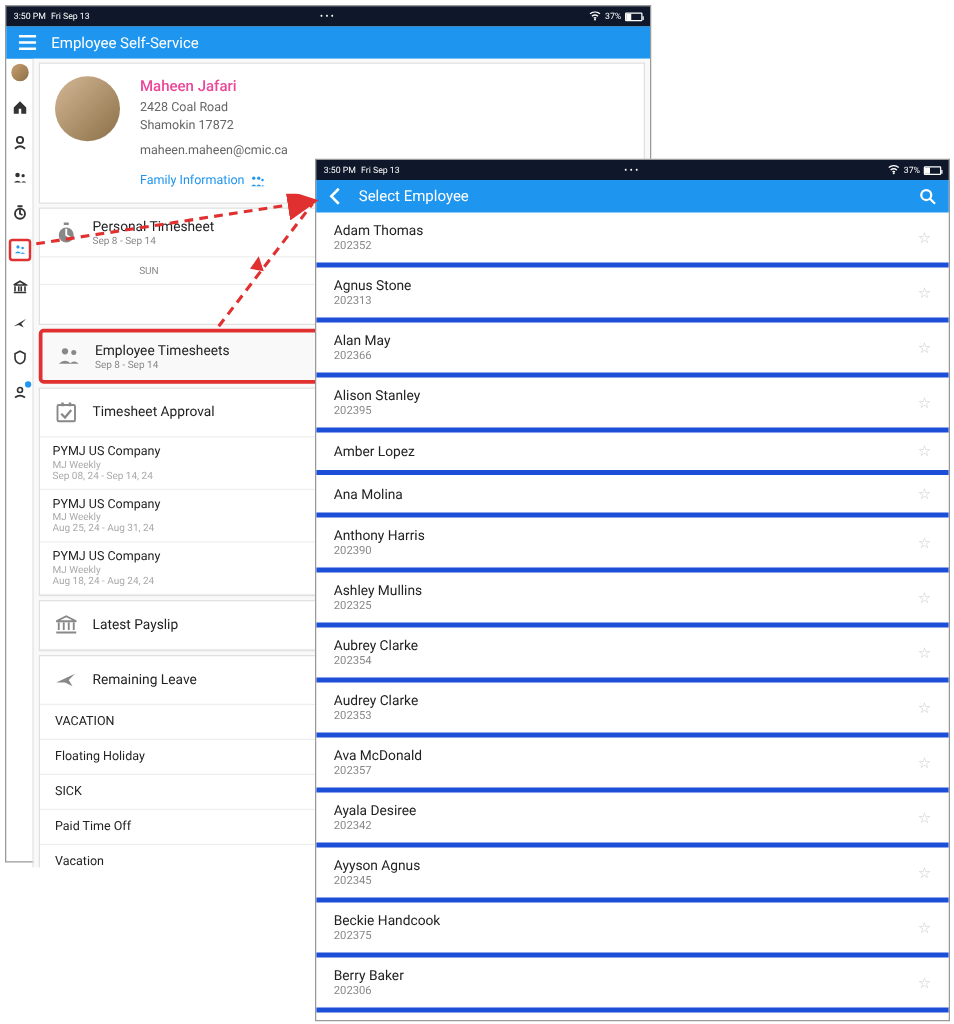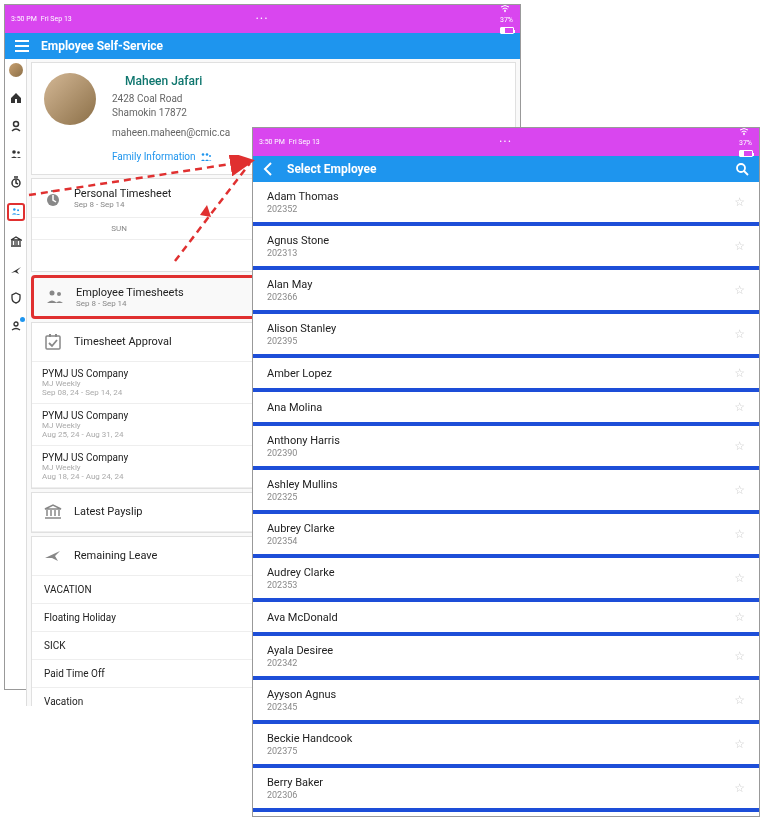--- a/index.html
+++ b/index.html
@@ -7,47 +7,47 @@
 
 .device {
   position: absolute;
   background: #fff;
   border: 1px solid #999;
 }
 .device.left { left: 4px; top: 4px; width: 517px; height: 686px; }
 .device.right { left: 252px; top: 127px; width: 508px; height: 690px; z-index: 10; }
 
 .statusbar {
-  height: 28px;
-  background: #d946ef;
+  height: 16px;
+  background: #0f172a;
   color: #fff;
   display: flex;
   align-items: center;
   font-size: 7px;
   padding: 0 6px;
   position: relative;
 }
 .statusbar .time { }
 .statusbar .date { margin-left: 4px; }
 .statusbar .dots { position: absolute; left: 50%; transform: translateX(-50%); letter-spacing: 2px; }
-.statusbar .right { margin-left: auto; display: flex; align-items: flex-start; gap: 3px; flex-direction: column; }
+.statusbar .right { margin-left: auto; display: flex; align-items: center; gap: 3px; }
 .statusbar .wifi { font-size: 8px; }
 .statusbar .batt-icon { display:inline-block; width:14px; height:7px; border:1px solid #fff; border-radius:1px; position:relative; }
 .statusbar .batt-icon::after { content:''; position:absolute; right:-2px; top:2px; width:1px; height:3px; background:#fff; }
 .statusbar .batt-fill { position:absolute; left:0; top:0; bottom:0; width:37%; background:#fff; }
 
 .appbar {
   height: 26px;
   background: #1e95ee;
   color: #fff;
   display: flex;
   align-items: center;
   padding: 0 10px;
   font-size: 12px;
-  font-weight: 700;
+  font-weight: 400;
 }
 .appbar .menu-icon { margin-right: 12px; font-size: 14px; line-height: 1; }
 .appbar .back-icon { margin-right: 14px; font-size: 14px; font-weight: bold; }
 .appbar .title { flex: 1; }
 .appbar .search-icon { font-size: 14px; }
 
 
 .leftbody { display: flex; height: calc(100% - 37px); }
 .sidenav {
   width: 22px;
@@ -66,21 +66,21 @@
 
 .content { flex: 1; background: #f9f9f9; overflow: hidden; }
 .card {
   background: #fff;
   border: 1px solid #e0e0e0;
   margin: 3px 4px;
 }
 .profile { display:flex; padding: 10px 12px; }
 .profile .avatar { width: 52px; height: 52px; border-radius: 50%; background: linear-gradient(135deg,#d4b896,#8b6f47); margin-right: 16px; flex-shrink:0; }
 .profile .pinfo { font-size: 10px; color: #666; line-height: 1.4; }
-.profile .pname { font-size: 12px; color: #0f766e; font-weight: 500; margin-bottom: 2px; margin-left: 13px; }
+.profile .pname { font-size: 12px; color: #ec4899; font-weight: 500; margin-bottom: 2px; }
 .profile .plink { color: #1e95ee; font-size: 10px; margin-top: 10px; display:flex; align-items:center; gap:4px; }
 
 .section-row { display:flex; align-items:center; padding: 8px 10px; border-bottom: 1px solid #eee; }
 .section-row .srow-icon { width: 22px; height: 22px; display:flex; align-items:center; justify-content:center; color:#777; margin-right: 10px; font-size: 14px; }
 .section-row .srow-text .t { font-size: 11px; color:#222; }
 .section-row .srow-text .st { font-size: 8px; color:#888; }
 
 .section-row.highlight { border: 3px solid #e03030; border-radius: 4px; margin: 2px 4px; }
 
 .daysrow { display:flex; padding: 6px 10px; border-bottom:1px solid #eee; font-size: 8px; color:#888; }
@@ -422,20 +422,21 @@
       <div class="emp-row">
         <div class="einfo">
           <div class="ename">Audrey Clarke</div>
           <div class="eid">202353</div>
         </div>
         <div class="star">☆</div>
       </div>
       <div class="emp-row">
         <div class="einfo">
           <div class="ename">Ava McDonald</div>
+          <div class="eid">202357</div>
         </div>
         <div class="star">☆</div>
       </div>
       <div class="emp-row">
         <div class="einfo">
           <div class="ename">Ayala Desiree</div>
           <div class="eid">202342</div>
         </div>
         <div class="star">☆</div>
       </div>

